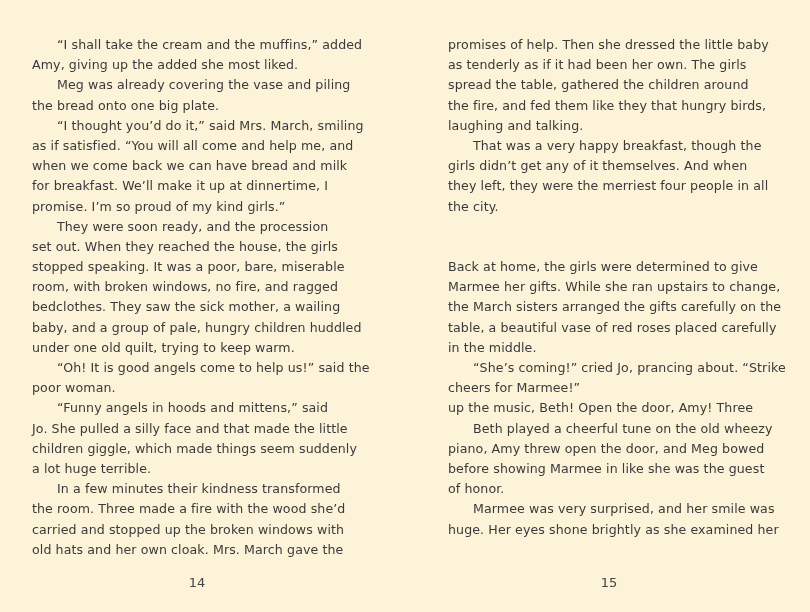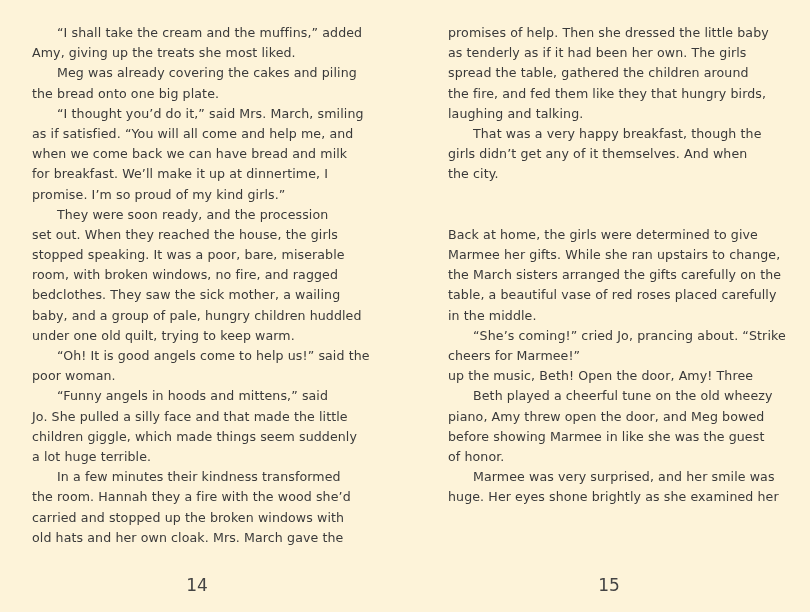--- a/index.html
+++ b/index.html
@@ -3,76 +3,77 @@
 <meta charset="utf-8">
 <style>
   html, body { margin:0; padding:0; }
   body {
     width:810px; height:612px; overflow:hidden;
     background:#fdf3d9;
     font-family:"DejaVu Sans", sans-serif;
     color:#3a3a3a;
     position:relative;
   }
-  .page { position:absolute; top:23px; }
+  .page { position:absolute; top:35px; }
   .page.left { left:32px; width:340px; }
   .page.right { left:448px; width:340px; }
   .line {
     font-size:12.6px; line-height:20.2px; height:20.2px;
     white-space:nowrap; letter-spacing:0.1px;
   }
   .indent { padding-left:25px; }
   .gap { height:40.4px; }
   .pagenum {
-    position:absolute; top:575px; font-size:17px; color:#444;
+    position:absolute; top:575px; font-size:13px; color:#444;
     width:40px; text-align:center;
   }
   .pagenum.left { left:177px; }
   .pagenum.right { left:589px; }
 </style>
 </head>
 <body>
 
 <div class="page left">
   <div class="line indent">“I shall take the cream and the muffins,” added</div>
-  <div class="line">Amy, giving up the treats she most liked.</div>
-  <div class="line indent">Meg was already covering the cakes and piling</div>
+  <div class="line">Amy, giving up the added she most liked.</div>
+  <div class="line indent">Meg was already covering the vase and piling</div>
   <div class="line">the bread onto one big plate.</div>
   <div class="line indent">“I thought you’d do it,” said Mrs. March, smiling</div>
   <div class="line">as if satisfied.  “You will all come and help me, and</div>
   <div class="line">when we come back we can have bread and milk</div>
   <div class="line">for breakfast.  We’ll make it up at dinnertime, I</div>
   <div class="line">promise.  I’m so proud of my kind girls.”</div>
   <div class="line indent">They were soon ready, and the procession</div>
   <div class="line">set out.  When they reached the house, the girls</div>
   <div class="line">stopped speaking.  It was a poor, bare, miserable</div>
   <div class="line">room, with broken windows, no fire, and ragged</div>
   <div class="line">bedclothes.  They saw the sick mother, a wailing</div>
   <div class="line">baby, and a group of pale, hungry children huddled</div>
   <div class="line">under one old quilt, trying to keep warm.</div>
   <div class="line indent">“Oh!  It is good angels come to help us!” said the</div>
   <div class="line">poor woman.</div>
   <div class="line indent">“Funny angels in hoods and mittens,” said</div>
   <div class="line">Jo.  She pulled a silly face and that made the little</div>
   <div class="line">children giggle, which made things seem suddenly</div>
   <div class="line">a lot huge terrible.</div>
   <div class="line indent">In a few minutes their kindness transformed</div>
-  <div class="line">the room.  Hannah they a fire with the wood she’d</div>
+  <div class="line">the room.  Three made a fire with the wood she’d</div>
   <div class="line">carried and stopped up the broken windows with</div>
   <div class="line">old hats and her own cloak.  Mrs. March gave the</div>
 </div>
 
 <div class="page right">
   <div class="line">promises of help.  Then she dressed the little baby</div>
   <div class="line">as tenderly as if it had been her own.  The girls</div>
   <div class="line">spread the table, gathered the children around</div>
   <div class="line">the fire, and fed them like they that hungry birds,</div>
   <div class="line">laughing and talking.</div>
   <div class="line indent">That was a very happy breakfast, though the</div>
   <div class="line">girls didn’t get any of it themselves.  And when</div>
+  <div class="line">they left, they were the merriest four people in all</div>
   <div class="line">the city.</div>
   <div class="gap"></div>
   <div class="line">Back at home, the girls were determined to give</div>
   <div class="line">Marmee her gifts.  While she ran upstairs to change,</div>
   <div class="line">the March sisters arranged the gifts carefully on the</div>
   <div class="line">table, a beautiful vase of red roses placed carefully</div>
   <div class="line">in the middle.</div>
   <div class="line indent">“She’s coming!” cried Jo, prancing about.  “Strike</div>
   <div class="line">cheers for Marmee!”</div>
   <div class="line">up the music, Beth!  Open the door, Amy!  Three</div>

